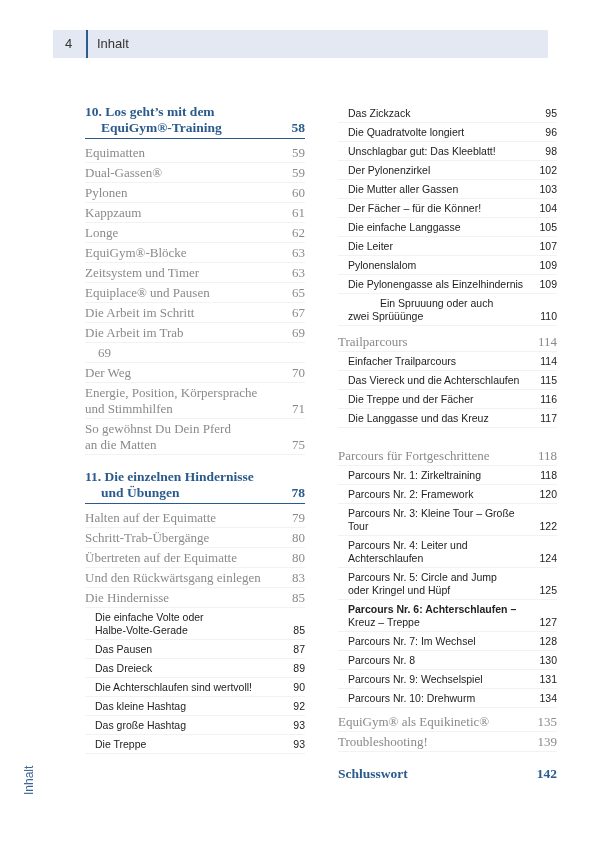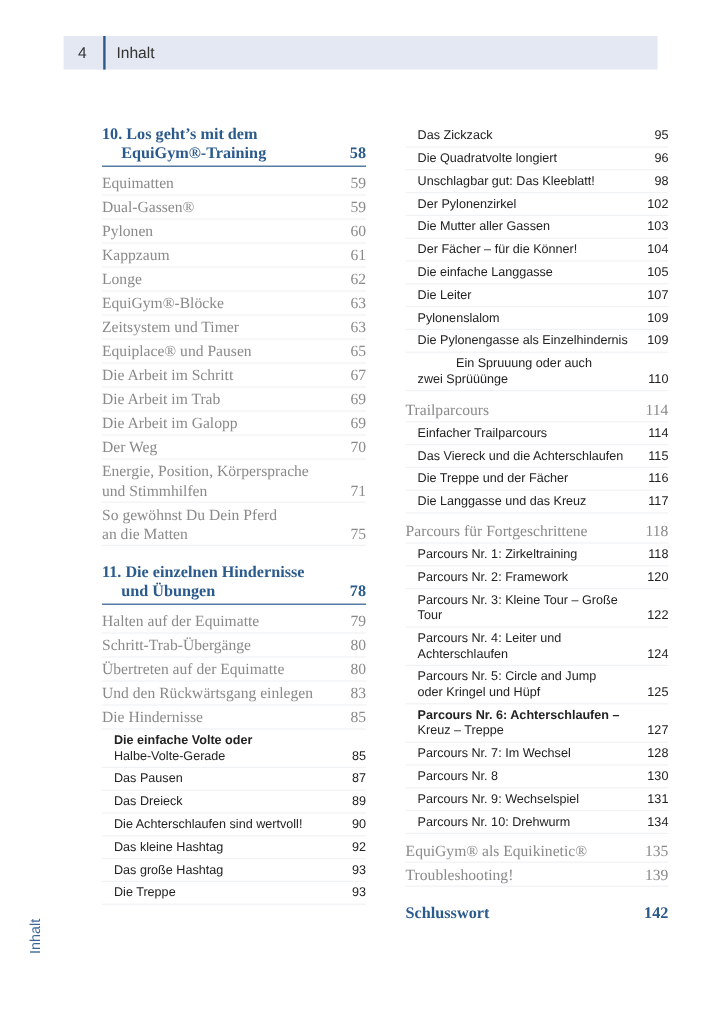--- a/index.html
+++ b/index.html
@@ -105,21 +105,20 @@
       </div>
       <div class="row sec">
         <span class="label">Die Arbeit im Schritt</span>
         <span class="page">67</span>
       </div>
       <div class="row sec">
         <span class="label">Die Arbeit im Trab</span>
         <span class="page">69</span>
       </div>
       <div class="row sec">
-        <span class="label">Die Arbeit im Galopp</span>
         <span class="page">69</span>
       </div>
       <div class="row sec">
         <span class="label">Der Weg</span>
         <span class="page">70</span>
       </div>
       <div class="row sec">
         <span class="label">
           <span style="display: block;">Energie, Position, Körpersprache</span>
           <span style="display: block;">und Stimmhilfen</span>
@@ -163,21 +162,21 @@
         <span class="page">83</span>
       </div>
       <div class="row sec">
         <span class="label">Die Hindernisse</span>
         <span class="page">85</span>
       </div>
     </div>
   <div id="hind-sub">
       <div class="row sub">
         <span class="label">
-          <span style="display: block; font-weight: bold;">Die einfache Volte oder</span>
+          <span style="display: block;">Die einfache Volte oder</span>
           <span style="display: block;">Halbe-Volte-Gerade</span>
         </span>
         <span class="page">85</span>
       </div>
       <div class="row sub">
         <span class="label">Das Pausen</span>
         <span class="page">87</span>
       </div>
       <div class="row sub">
         <span class="label">Das Dreieck</span>
@@ -269,21 +268,21 @@
       <div class="row sub r">
         <span class="label">Die Treppe und der Fächer</span>
         <span class="page">116</span>
       </div>
       <div class="row sub r">
         <span class="label">Die Langgasse und das Kreuz</span>
         <span class="page">117</span>
       </div>
     </div>
 
-  <div class="row sec" style="margin-top:5px">
+  <div class="row sec" style="margin-top:18px">
     <span class="label">Parcours für Fortgeschrittene</span>
     <span class="page">118</span>
   </div>
   <div id="fort-items">
       <div class="row sub r">
         <span class="label">Parcours Nr. 1: Zirkeltraining</span>
         <span class="page">118</span>
       </div>
       <div class="row sub r">
         <span class="label">Parcours Nr. 2: Framework</span>

